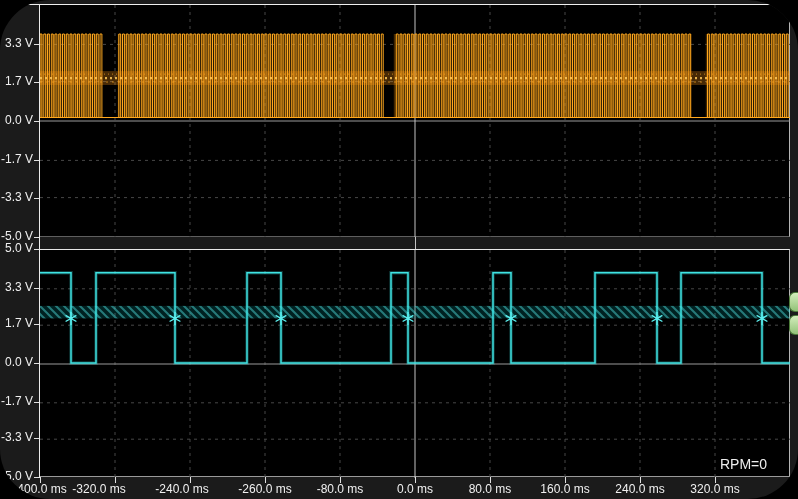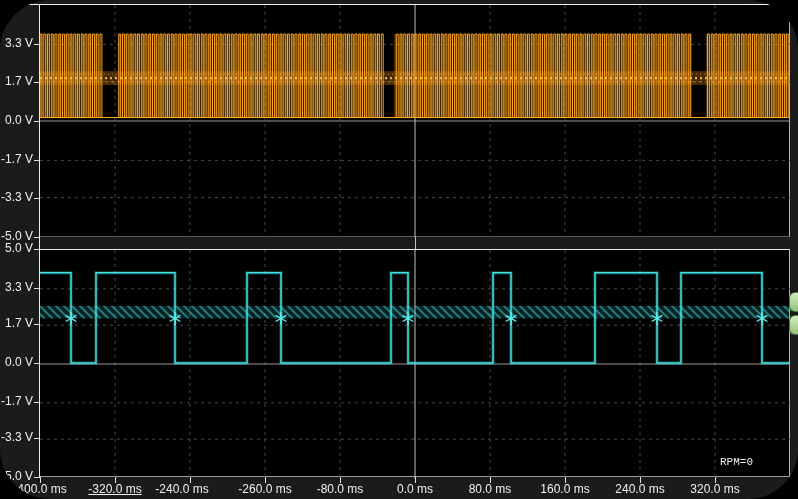--- a/index.html
+++ b/index.html
@@ -16,21 +16,21 @@
   .panel svg{position:absolute;inset:0;display:block;}
   .legend{position:absolute;display:flex;align-items:center;gap:7px;padding:1px 9px 2px 7px;
           background:#050505;border:1px solid #ececec;font-size:12px;color:#f5f5f5;line-height:15px;}
   .legend .sample{width:26px;height:0;border-top:2px solid;}
   #legend-trigger{left:13px;top:203px;}
   #legend-cam{left:13px;top:199px;}
   .ylab{position:absolute;right:765px;width:60px;text-align:right;font-size:12px;color:#f0f0f0;line-height:13px;}
   .xlab{position:absolute;top:482px;width:84px;text-align:center;font-size:12px;color:#f0f0f0;}
   .ytickmark{position:absolute;left:34px;width:5px;height:1px;background:#e0e0e0;}
   .xtickmark{position:absolute;top:477px;width:1px;height:6px;background:#e0e0e0;}
-  .rpm{position:absolute;left:680px;top:206px;font-size:11px;color:#ededed;font-family:Liberation Mono, monospace;}
+  .rpm{position:absolute;left:680px;top:206px;font-size:14px;color:#ededed;}
   .gbtn{position:absolute;left:789px;width:12px;border-radius:6px 0 0 6px;
         background:linear-gradient(180deg,#d3edbc,#93c278);border:1px solid #4c7c39;border-right:none;}
   #green-btn-1{top:292px;height:20px;}
   #green-btn-2{top:315px;height:20px;}
 </style>
 </head>
 <body>
 
 <div id="screen">
   <div id="app">
@@ -123,21 +123,21 @@
         <div class="ylab" style="top: 356px;">0.0 V</div>
         <div class="ytickmark" style="top: 363px;"></div>
         <div class="ylab" style="top: 394.76px;">-1.7 V</div>
         <div class="ytickmark" style="top: 402px;"></div>
         <div class="ylab" style="top: 431.24px;">-3.3 V</div>
         <div class="ytickmark" style="top: 438px;"></div>
         <div class="ylab" style="top: 470px;">-5.0 V</div>
         <div class="ytickmark" style="top: 477px;"></div>
         <div class="xlab" style="left: -2px;">-400.0 ms</div>
         <div class="xtickmark" style="left: 40px;"></div>
-        <div class="xlab" style="left: 73px; text-decoration: underline;">-320.0 ms</div>
+        <div class="xlab" style="left: 57px;">-320.0 ms</div>
         <div class="xtickmark" style="left: 115px;"></div>
         <div class="xlab" style="left: 140px;">-240.0 ms</div>
         <div class="xtickmark" style="left: 190px;"></div>
         <div class="xlab" style="left: 223px;">-260.0 ms</div>
         <div class="xtickmark" style="left: 265px;"></div>
         <div class="xlab" style="left: 298px;">-80.0 ms</div>
         <div class="xtickmark" style="left: 340px;"></div>
         <div class="xlab" style="left: 373px;">0.0 ms</div>
         <div class="xtickmark" style="left: 415px;"></div>
         <div class="xlab" style="left: 448px;">80.0 ms</div>

